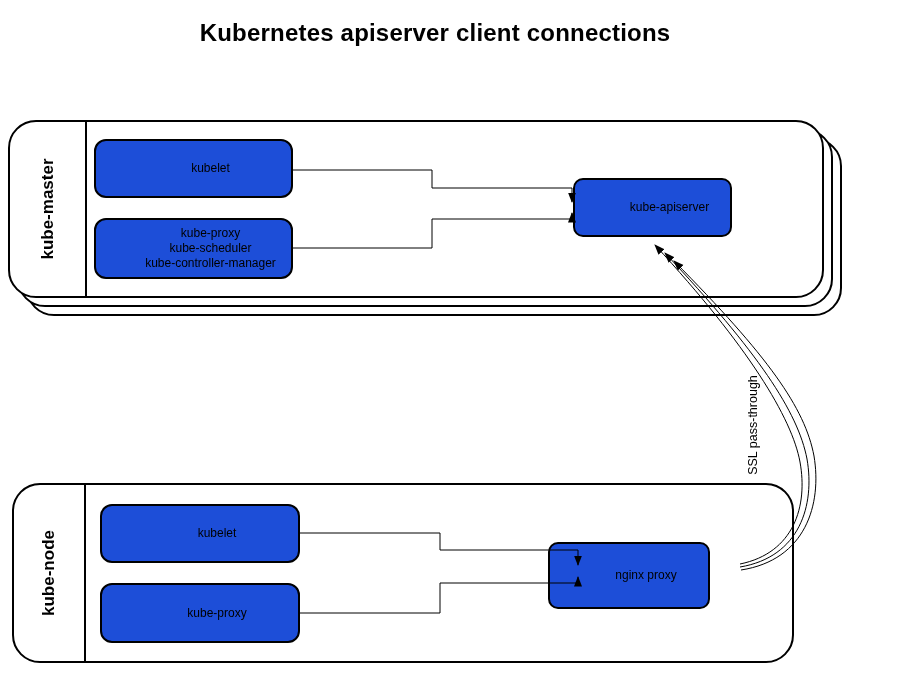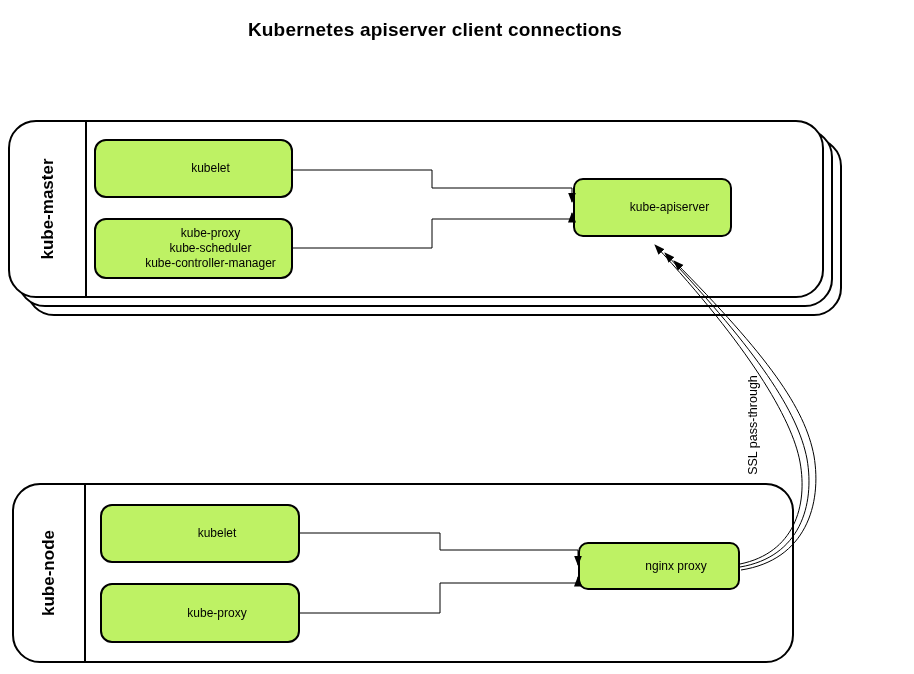--- a/index.html
+++ b/index.html
@@ -10,21 +10,21 @@
     background: #ffffff;
     font-family: "Liberation Sans", sans-serif;
     color: #000000;
     overflow: hidden;
   }
   .title {
     position: absolute;
     left: 0; top: 19px;
     width: 870px;
     text-align: center;
-    font-size: 19px;
+    font-size: 24px;
     font-weight: bold;
     letter-spacing: 0.2px;
   }
   .container-box {
     position: absolute;
     background: #ffffff;
     border: 2px solid #000000;
     border-radius: 28px;
     box-sizing: border-box;
   }
@@ -45,21 +45,21 @@
   }
   .label-band span {
     display: block;
     transform: rotate(-90deg);
     white-space: nowrap;
     font-size: 17px;
     font-weight: bold;
   }
   .node-box {
     position: absolute;
-    background: #bef264;
+    background: #1d4ed8;
     border: 2px solid #000000;
     border-radius: 12px;
     box-sizing: border-box;
     display: flex;
     flex-direction: column;
     align-items: center;
     justify-content: center;
     font-size: 12px;
     line-height: 15px;
     text-align: center;
@@ -119,21 +119,21 @@
   </div>
 
   <div class="node-box" style="left:100px; top:504px; width:200px; height:59px;">
     <div>kubelet</div>
   </div>
 
   <div class="node-box" style="left:100px; top:583px; width:200px; height:60px;">
     <div>kube-proxy</div>
   </div>
 
-  <div class="node-box" style="left:578px; top:542px; width:162px; height:48px; border-radius:10px;">
+  <div class="node-box" style="left:548px; top:542px; width:162px; height:67px; border-radius:10px;">
     <div>nginx proxy</div>
   </div>
 
   <div class="edge-label vertical" style="left:689px; top:417px; width:130px; height:16px;">SSL pass-through</div>
 
   <svg class="overlay" viewBox="0 0 914 674" xmlns="http://www.w3.org/2000/svg">
     <defs>
       <marker id="arrow" markerWidth="11" markerHeight="9" refX="9.5" refY="4.5" orient="auto" markerUnits="userSpaceOnUse">
         <path d="M0,0.5 L10.5,4.5 L0,8.5 z" fill="#000000"></path>
       </marker>

